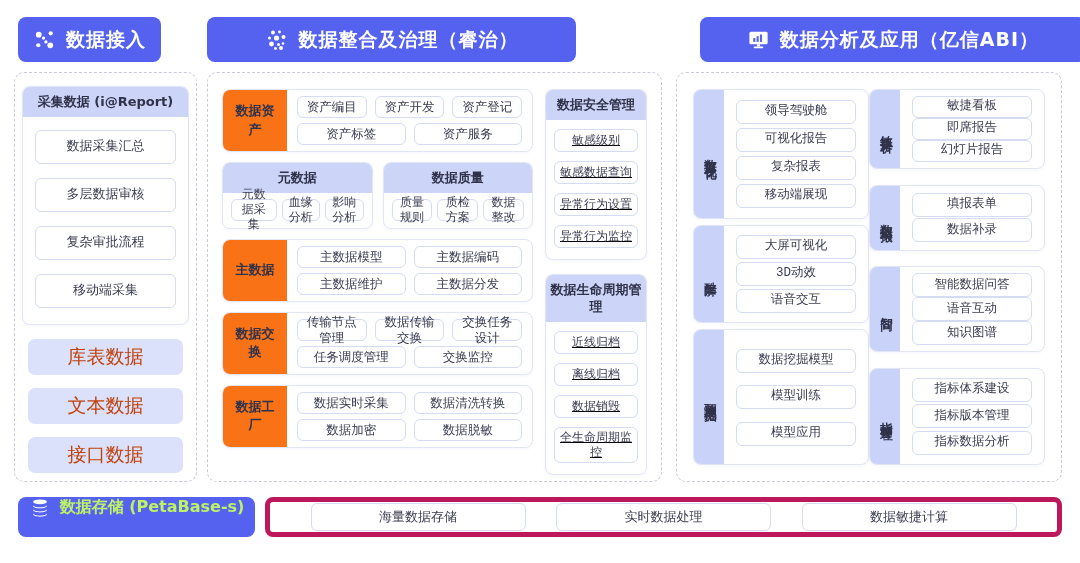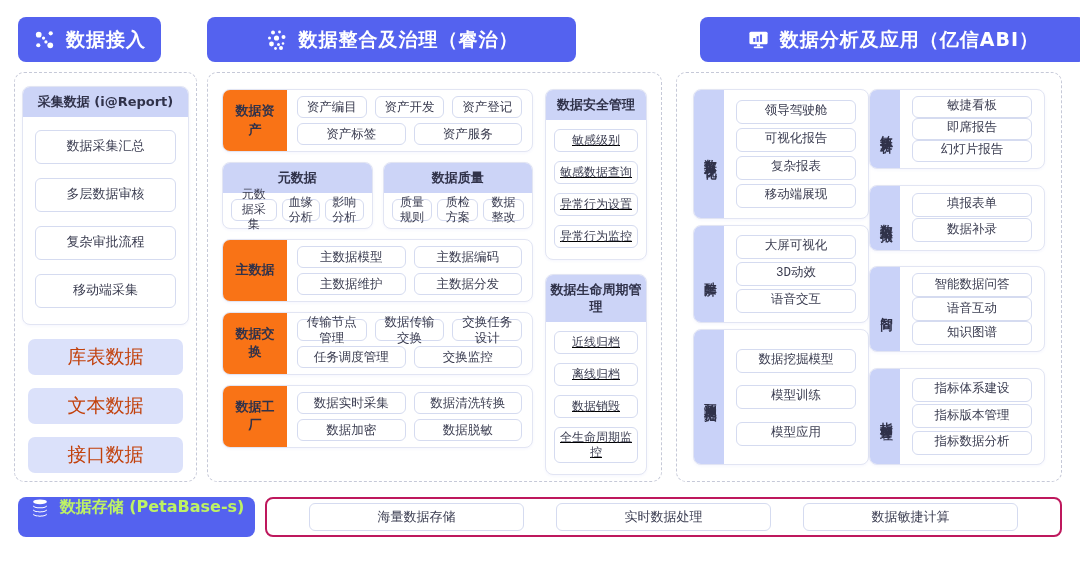--- a/index.html
+++ b/index.html
@@ -70,21 +70,21 @@
   .vitems { flex:1; display:flex; flex-direction:column; justify-content:space-evenly; padding:6px 12px; }
   .vitems .pill { height:24px; }
   .h130{height:130px} .h98{height:98px} .h106{height:136px}
   .h80{height:80px} .h66{height:66px} .h86{height:86px} .h97{height:97px}
 
   
   .storage-btn { position:absolute; left:18px; top:497px; width:237px; height:40px; background:#5462EF;
                  border-radius:8px; color:#bef264; display:flex; justify-content:center;
                  gap:9px; font-size:16px; font-weight:bold; }
   .storage-wrap { position:absolute; left:265px; top:497px; width:797px; height:40px; background:#fff;
-                  border:2px solid #be185d; border-radius:8px; display:flex; align-items:center;
+                  border:5px solid #be185d; border-radius:8px; display:flex; align-items:center;
                   justify-content:space-evenly; padding:0 10px; }
   .storage-wrap .pill { width:215px; height:28px; font-size:13px; }
 </style>
 </head>
 <body>
 
 <div class="page">
 
   <div class="hdr" id="hdr-access">
     <svg width="23" height="23" viewBox="0 0 24 24">

